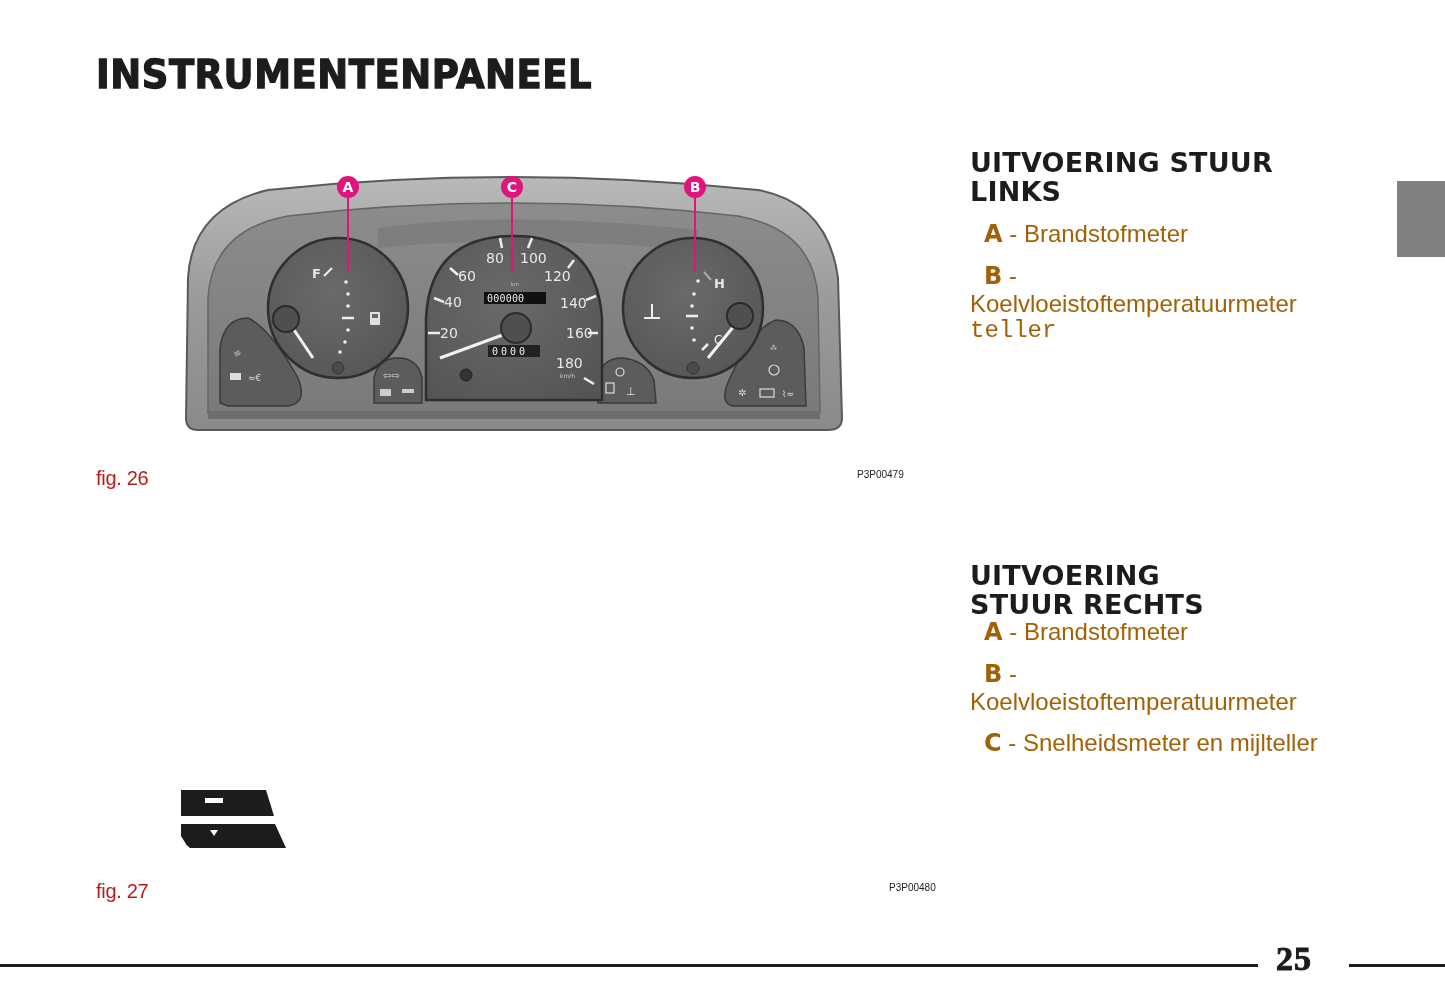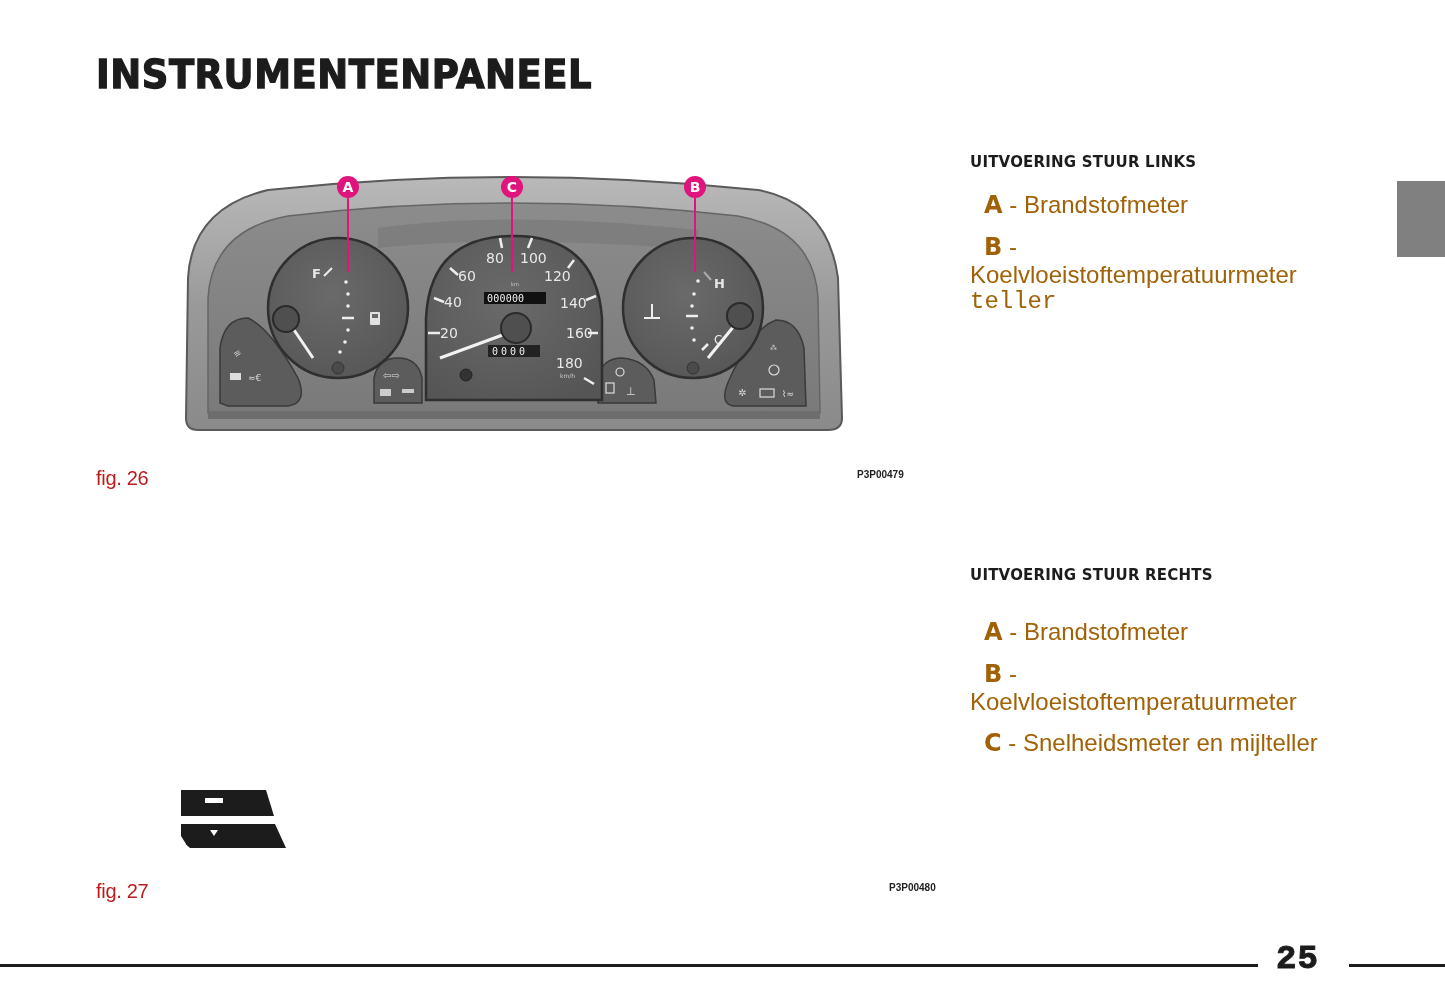--- a/index.html
+++ b/index.html
@@ -11,34 +11,34 @@
     letter-spacing: 0.5px; color: #1c1c1c; transform: scaleY(1.05); transform-origin: left top;
     -webkit-text-stroke: 1.2px #1c1c1c; }
 
   .figure { position: absolute; }
   #fig26 { left: 178px; top: 168px; width: 670px; height: 268px; }
   #fig27 { left: 178px; top: 786px; width: 112px; height: 64px; }
 
   .fig-label { position: absolute; font-family: "Liberation Sans", sans-serif; font-size: 20px;
     color: #b91c1c; letter-spacing: -0.3px; }
   .fig-code { position: absolute; font-family: "Liberation Sans", sans-serif; font-size: 10px;
-    font-weight: bold; color: #222; }
+    font-weight: normal; color: #222; }
 
   .section { position: absolute; left: 970px; width: 380px; }
   .section h2 { margin: 0; font-family: "DejaVu Sans", sans-serif; font-weight: bold;
-    font-size: 15px; line-height: 29px; color: #1c1c1c; letter-spacing: 0.2px; }
+    font-size: 27px; line-height: 29px; color: #1c1c1c; letter-spacing: 0.2px; }
   .legend-item { font-family: "Liberation Sans", sans-serif; font-size: 24px; color: #a16207;
     line-height: 27px; margin-top: 14px; }
   .legend-item .key { font-family: "DejaVu Sans", sans-serif; font-weight: bold; margin-left: 14px; }
   .legend-item.justify { text-align: justify; text-align-last: justify; }
 
   .thumb-tab { position: absolute; left: 1397px; top: 181px; width: 48px; height: 76px; background: #808080; }
 
   .footer-rule { position: absolute; height: 3px; background: #1c1c1c; top: 964px; }
-  .page-number { position: absolute; left: 1276px; top: 940px; font-family: Liberation Mono, monospace;
+  .page-number { position: absolute; left: 1276px; top: 940px; font-family: Liberation Serif, serif;
     font-weight: 900; font-size: 34px; color: #1c1c1c; -webkit-text-stroke: 1px #1c1c1c; letter-spacing: 1px; }
 </style>
 </head>
 <body>
 
 <h1 class="page-title">INSTRUMENTENPANEEL</h1>
 
 <div class="figure" id="fig26">
   <svg width="670" height="268" viewBox="0 0 670 268" xmlns="http://www.w3.org/2000/svg">
     <defs>

